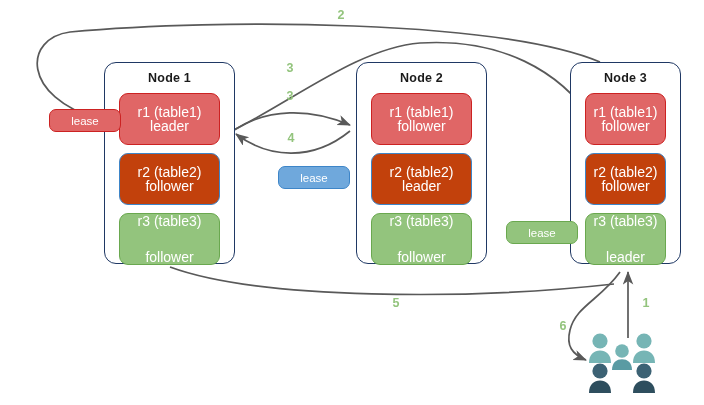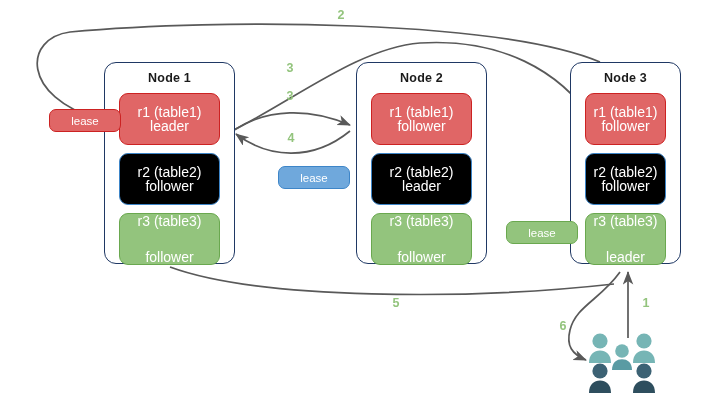--- a/index.html
+++ b/index.html
@@ -54,21 +54,21 @@
     flex-direction: column;
     align-items: center;
     justify-content: center;
     color: #ffffff;
     font-size: 14px;
     line-height: 14px;
     text-align: center;
   }
   .replica span { display: block; }
   .rep-red   { background: #e06666; border: 1.5px solid #cc2222; }
-  .rep-blue  { background: #000000; border: 1.5px solid #3d85c8; }
+  .rep-blue  { background: #c2410c; border: 1.5px solid #3d85c8; }
   .rep-green { background: #93c47d; border: 1.5px solid #6aa84f; justify-content: space-between; }
   .rep-r1 { top: 30px; }
   .rep-r2 { top: 90px; }
   .rep-r3 { top: 150px; }
 
   .lease {
     position: absolute;
     border-radius: 7px;
     box-sizing: border-box;
     display: flex;

